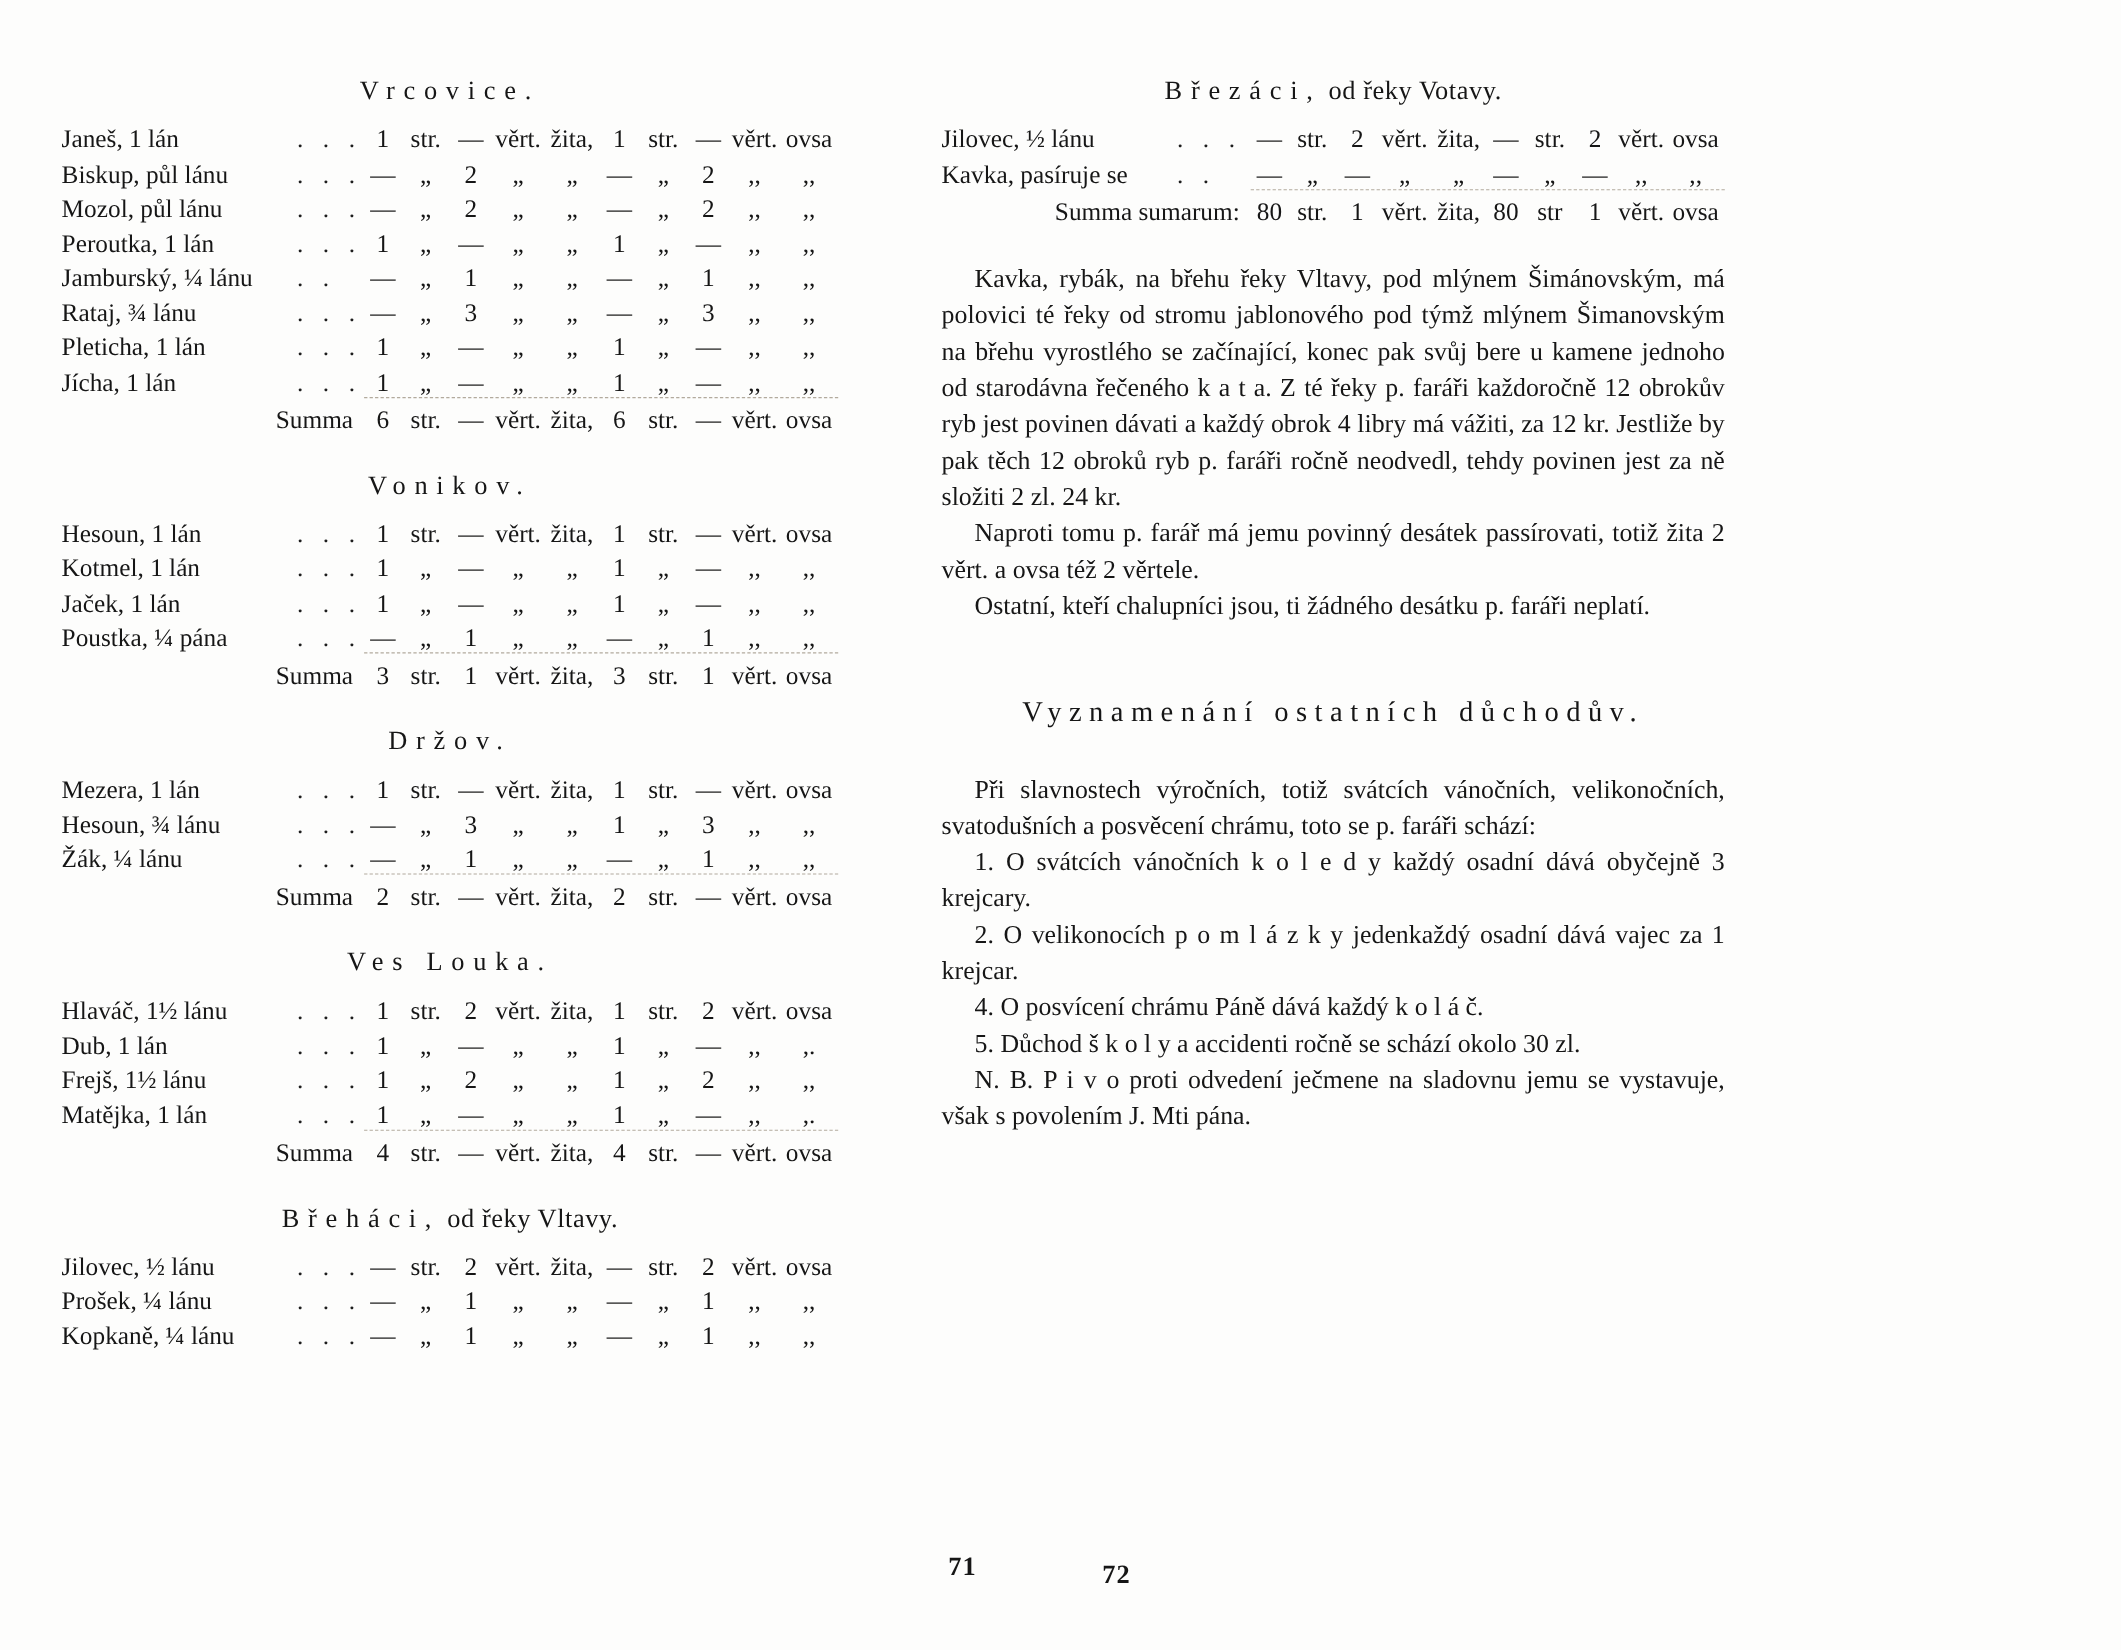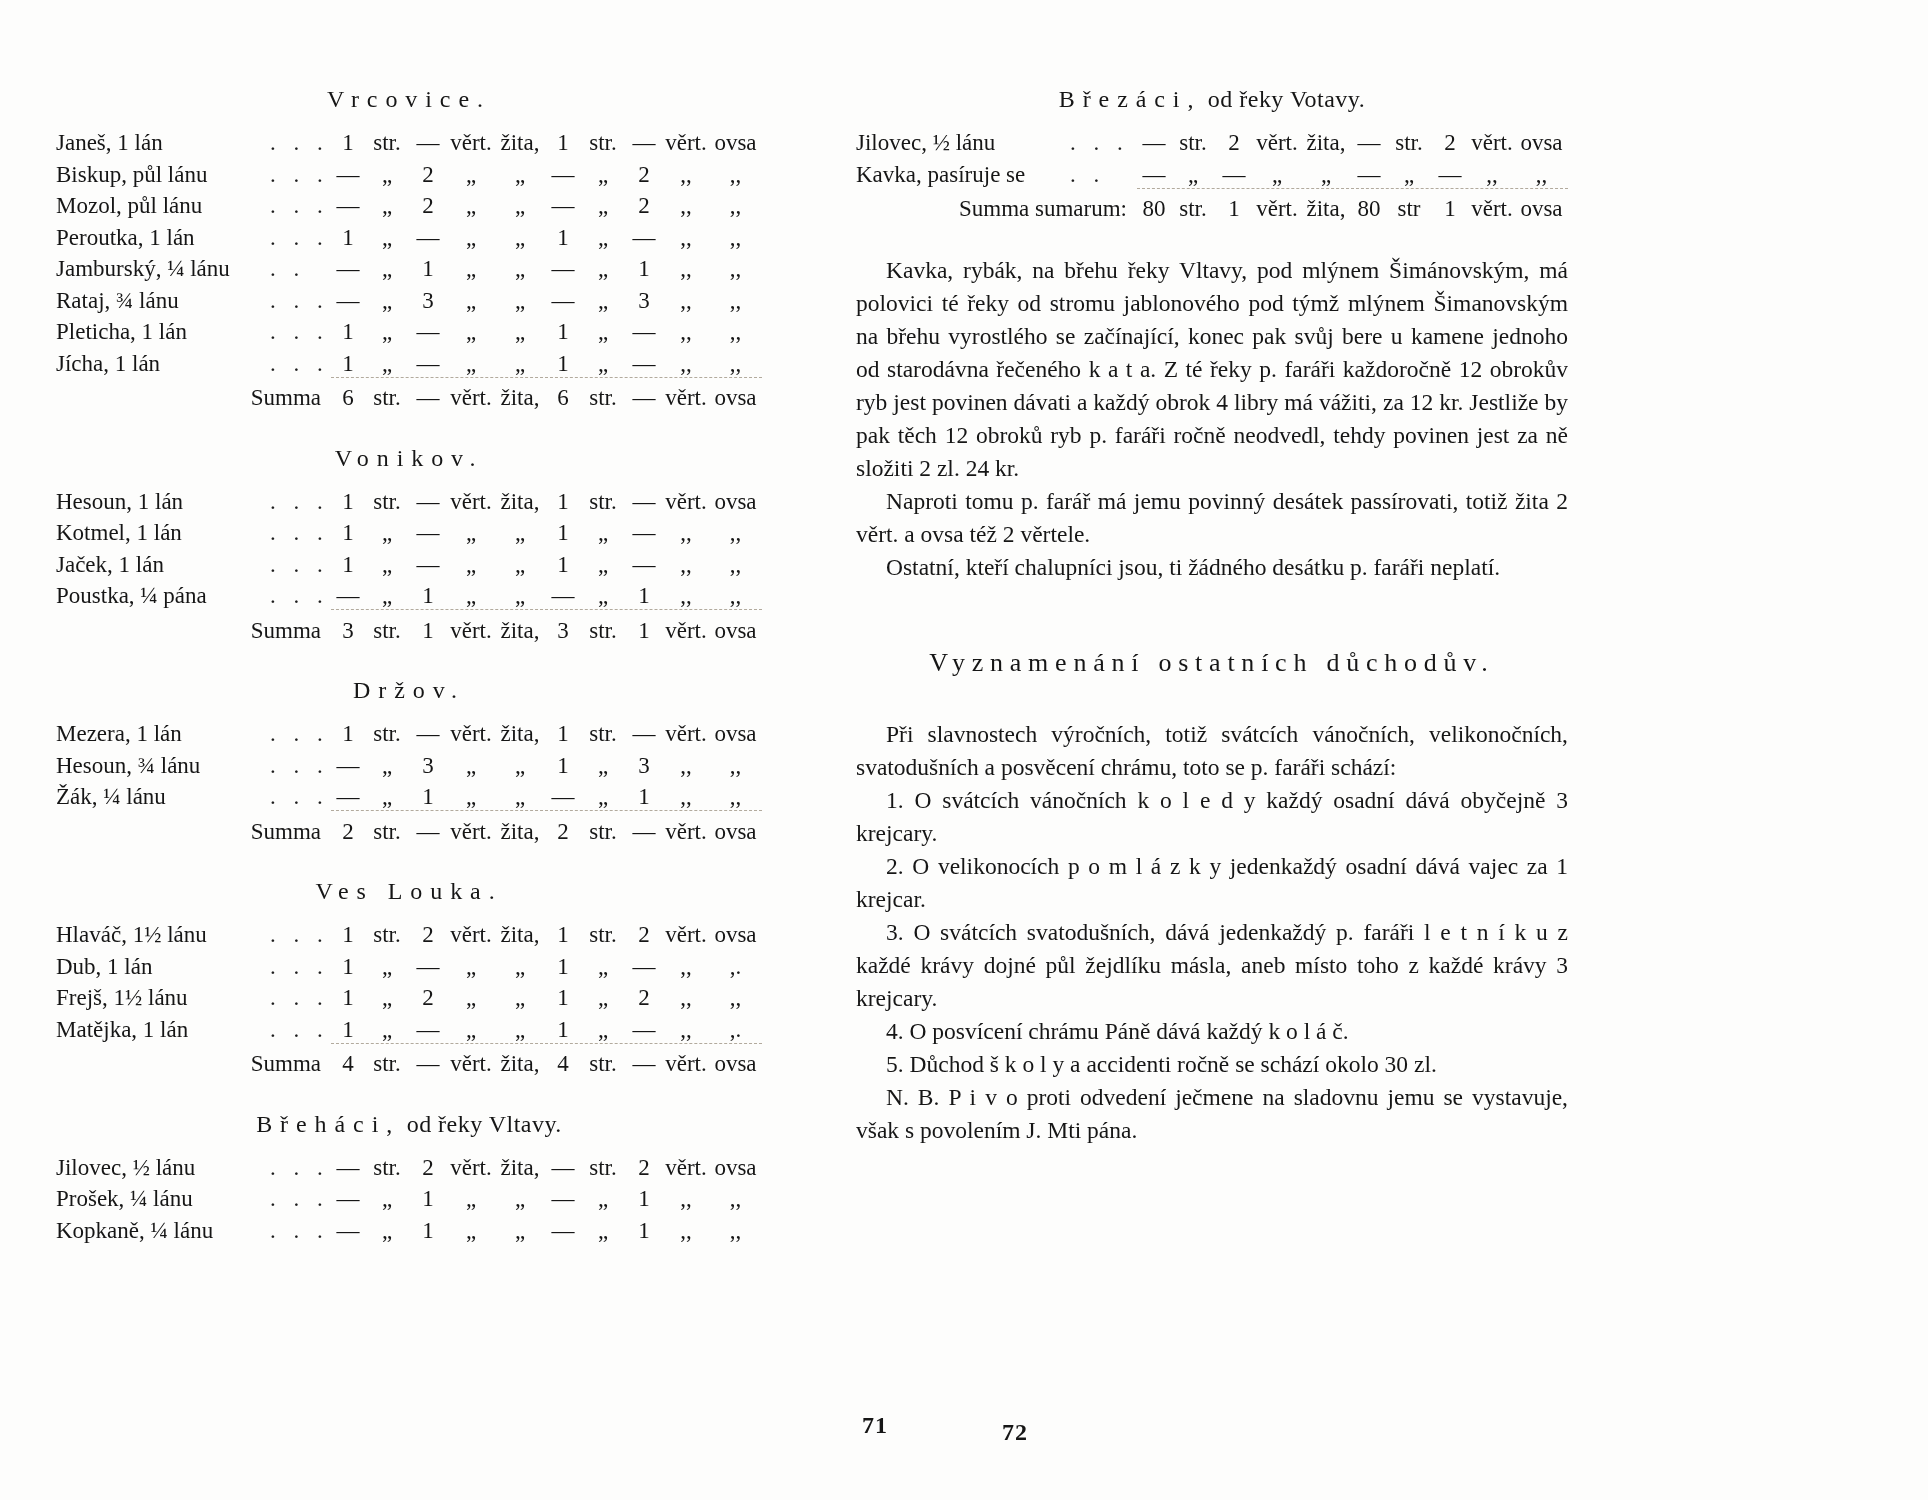--- a/index.html
+++ b/index.html
@@ -2,21 +2,21 @@
 <html><head>
 <meta charset="utf-8">
 <style>
   html,body{margin:0;padding:0;}
   body{
     width:1928px;height:1500px;position:relative;
     background:#fdfdfc;color:#161616;
     font-family:"Liberation Serif","DejaVu Serif",serif;
     overflow:hidden;
   }
-  .page{position:absolute;top:68px;margin-top:16px;}
+  .page{position:absolute;top:68px;}
   .page-left{left:56px;width:706px;}
   .page-right{left:856px;width:712px;}
 
   .sec-heading{
     text-align:center;font-size:24px;line-height:30px;
     margin:26px 0 16px 0;white-space:nowrap;
   }
   .sec-heading:first-child{margin-top:0;}
   .sec-heading .lead{letter-spacing:0.33em;}
   .sec-heading .tail{letter-spacing:0.02em;font-family:Liberation Serif, serif;}
@@ -529,21 +529,20 @@
       <div class="para-block">
         <p class="para">Kavka, rybák, na břehu řeky Vltavy, pod mlýnem Šimánovským, má polovici té řeky od stromu jablonového pod týmž mlýnem Šimanovským na břehu vyrostlého se začínající, konec pak svůj bere u kamene jednoho od starodávna řečeného k a t a. Z té řeky p. faráři každoročně 12 obrokův ryb jest povinen dávati a každý obrok 4 libry má vážiti, za 12 kr. Jestliže by pak těch 12 obroků ryb p. faráři ročně neodvedl, tehdy povinen jest za ně složiti 2 zl. 24 kr.</p>
         <p class="para">Naproti tomu p. farář má jemu povinný desátek passírovati, totiž žita 2 věrt. a ovsa též 2 věrtele.</p>
         <p class="para">Ostatní, kteří chalupníci jsou, ti žádného desátku p. faráři neplatí.</p>
       </div>
       <div class="sub-heading">Vyznamenání ostatních důchodův.</div>
       <div>
         <p class="para">Při slavnostech výročních, totiž svátcích vánočních, velikonočních, svatodušních a posvěcení chrámu, toto se p. faráři schází:</p>
         <p class="para">1. O svátcích vánočních k o l e d y každý osadní dává obyčejně 3 krejcary.</p>
         <p class="para">2. O velikonocích p o m l á z k y jedenkaždý osadní dává vajec za 1 krejcar.</p>
-        <p class="para">3. O svátcích svatodušních, dává jedenkaždý p. faráři l e t n í k u z každé krávy dojné půl žejdlíku másla, aneb místo toho z každé krávy 3 krejcary.</p>
         <p class="para">4. O posvícení chrámu Páně dává každý k o l á č.</p>
         <p class="para">5. Důchod š k o l y a accidenti ročně se schází okolo 30 zl.</p>
         <p class="para">N. B. P i v o proti odvedení ječmene na sladovnu jemu se vystavuje, však s povolením J. Mti pána.</p>
       </div>
     </div>
 </div>
 
 <span class="page-num" id="pagenum-left">71</span>
 <span class="page-num" id="pagenum-right">72</span>
 

